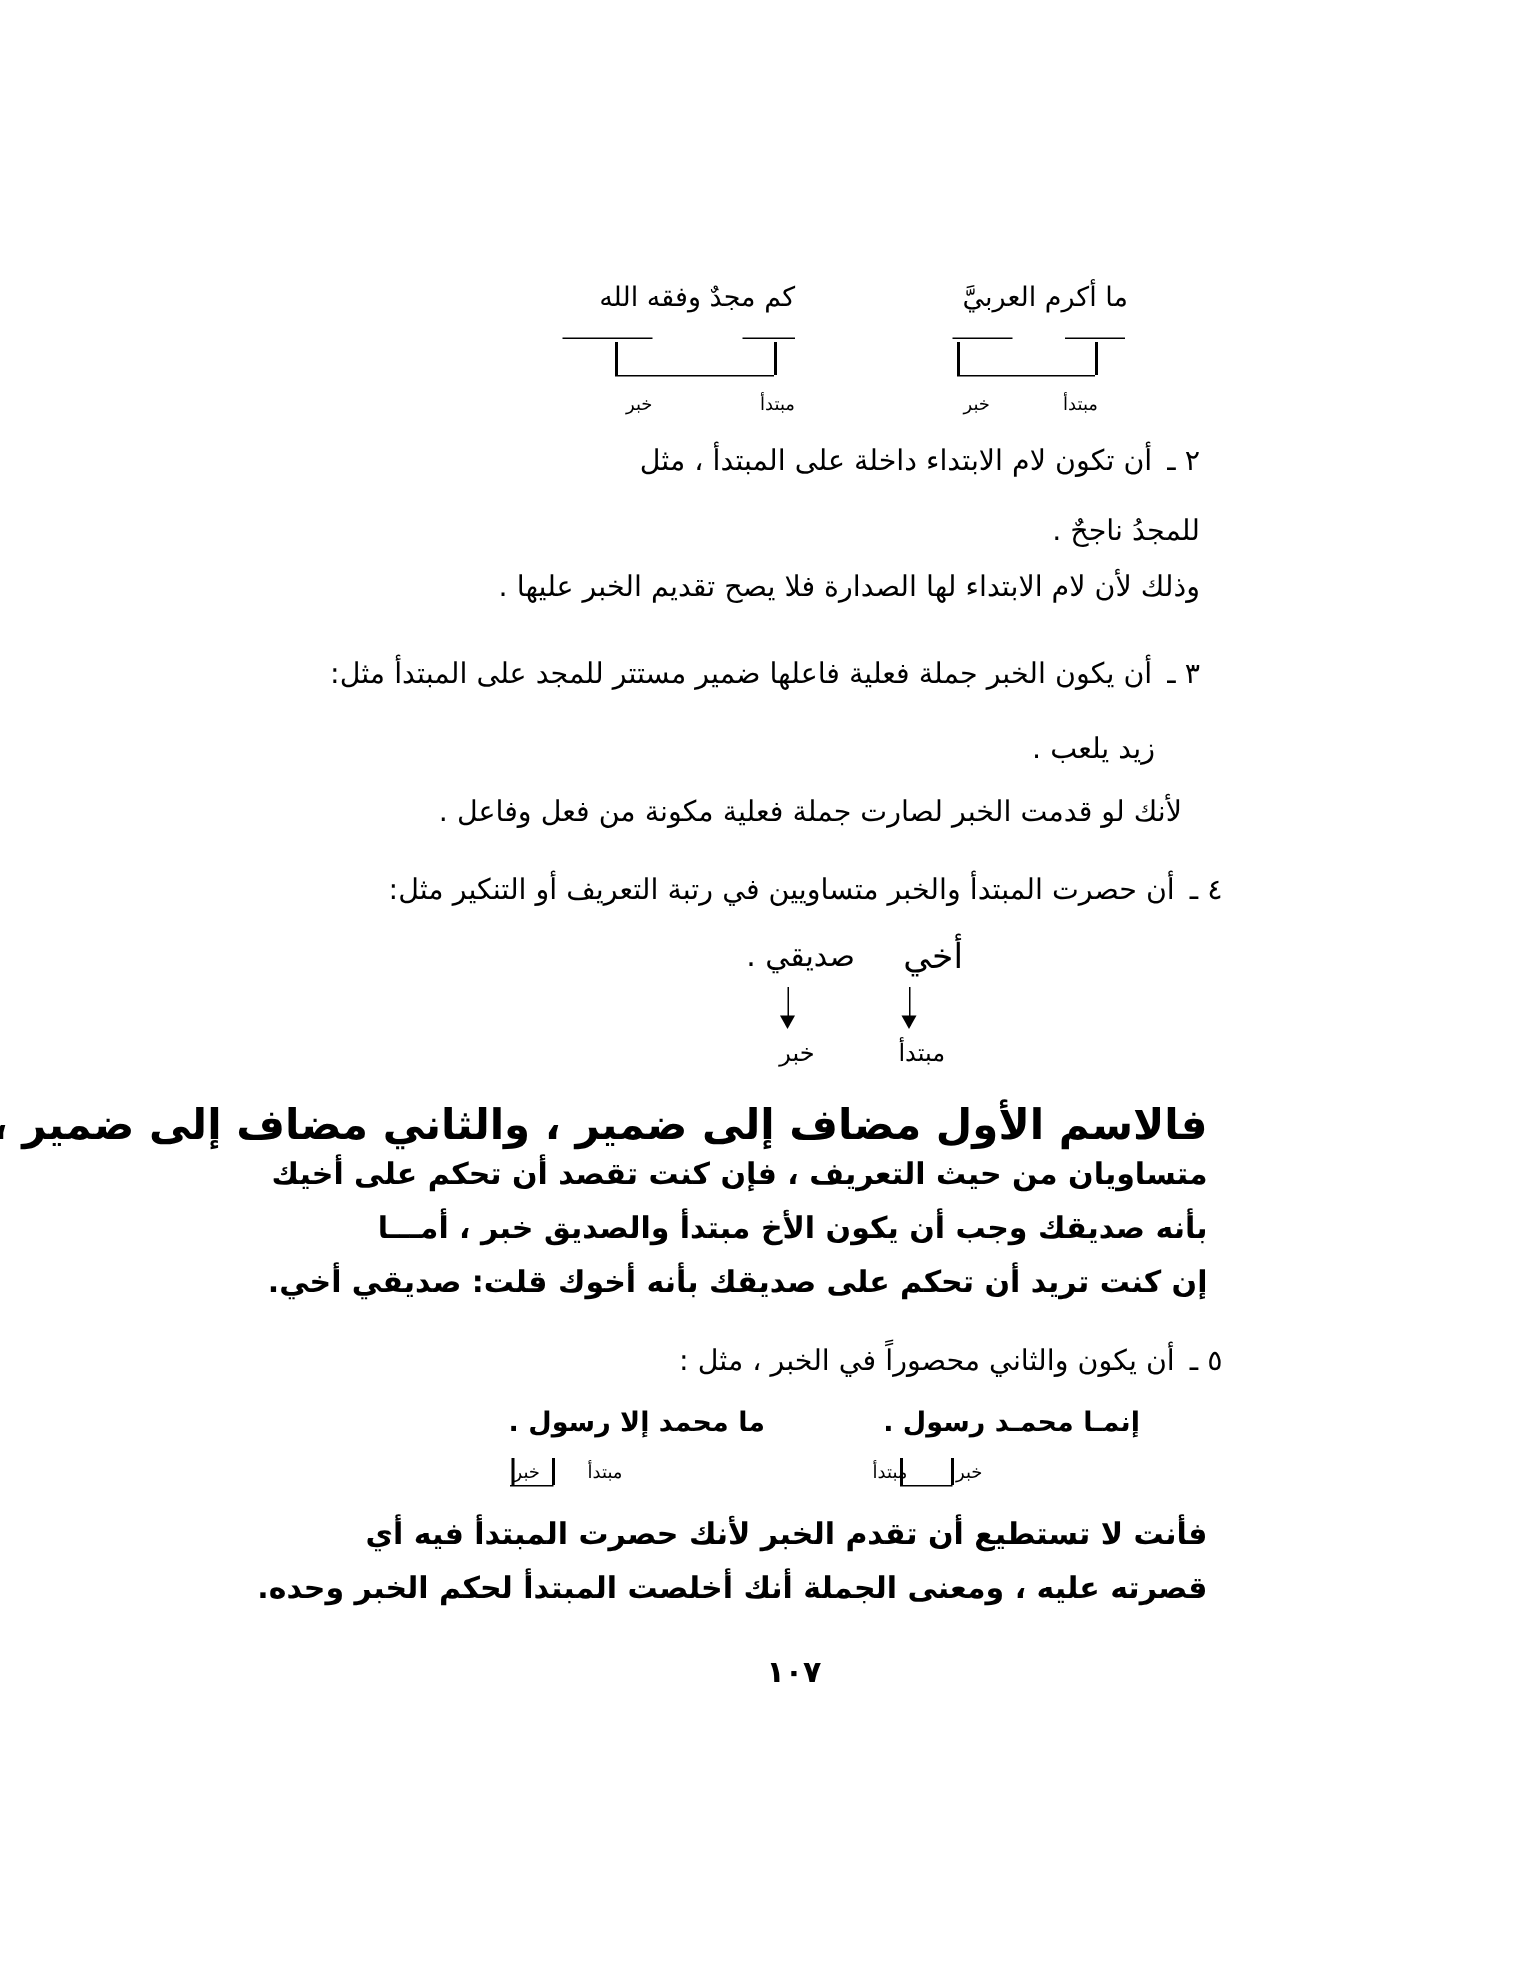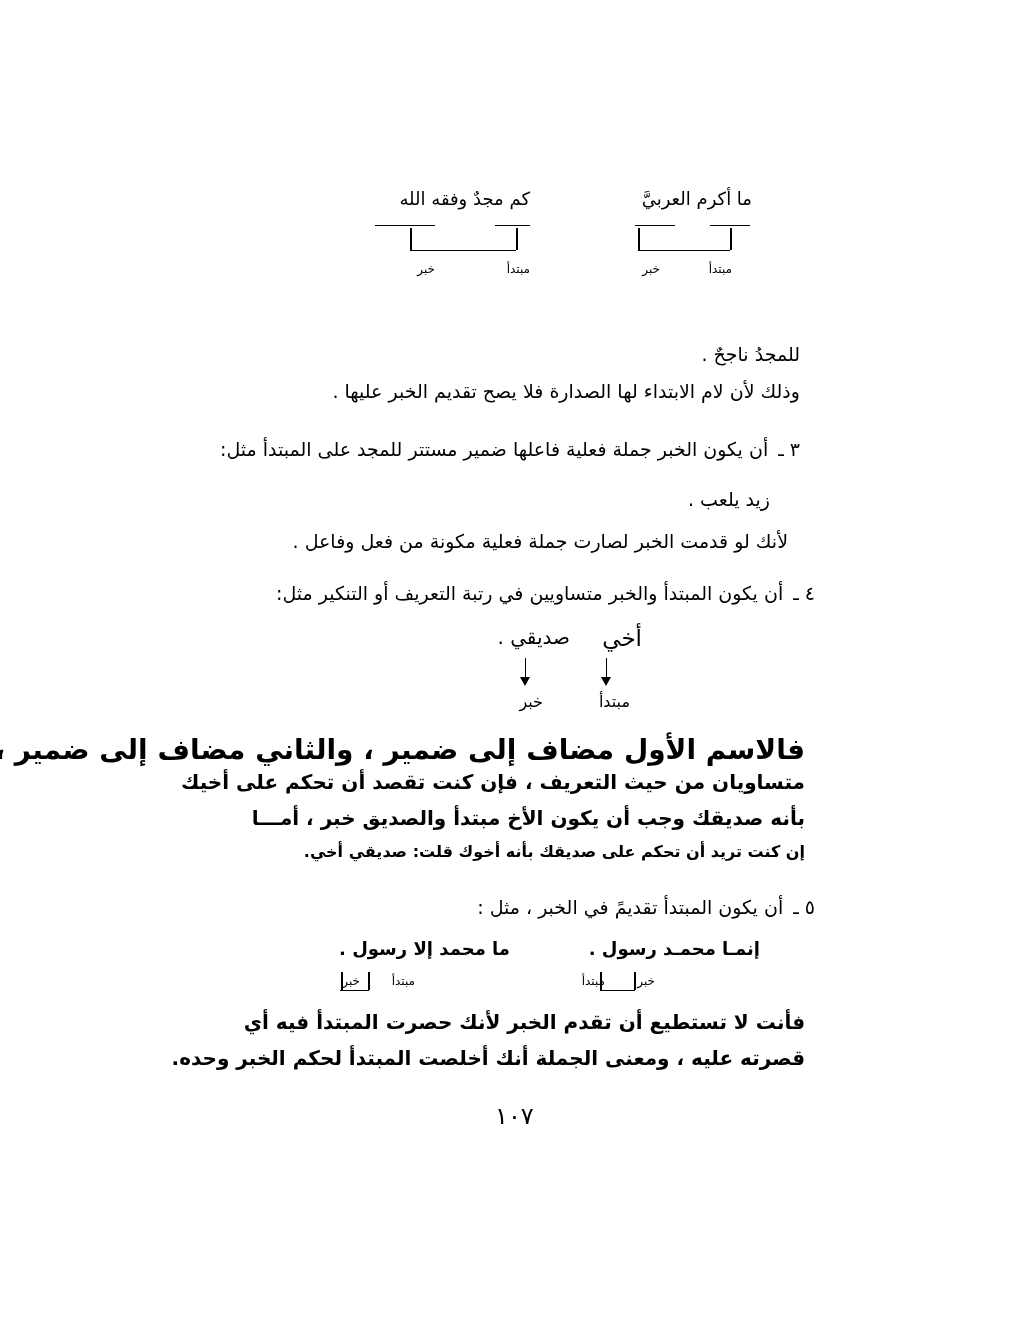--- a/index.html
+++ b/index.html
@@ -10,21 +10,21 @@
   .bold { font-weight: bold; }
   .num { display: inline-block; margin-left: 10px; }
   .ex { position: absolute; direction: rtl; white-space: nowrap; font-size: 18px; }
   .lbl { position: absolute; direction: rtl; white-space: nowrap; font-size: 12px; }
   .hline { position: absolute; height: 0; border-top: 1.5px solid #000; }
   .vline { position: absolute; width: 0; border-left: 2px solid #000; }
   .arrow { position: absolute; width: 0; border-left: 1.5px solid #000; }
   .arrow::after { content: ""; position: absolute; left: -6px; bottom: -2px;
                   border-left: 5px solid transparent; border-right: 5px solid transparent;
                   border-top: 9px solid #000; }
-  .pagenum { position: absolute; font-size: 24px; font-weight: normal; direction: rtl; }
+  .pagenum { position: absolute; font-size: 20px; font-weight: bold; direction: rtl; margin-left: 16px; }
 </style>
 </head>
 <body>
 
 <div class="page">
 
   <div class="ex" style="right:268px; top:188px;">ما أكرم العربيَّ</div>
   <div class="ex" style="right:490px; top:188px;">كم مجدٌ وفقه الله</div>
 
   <div class="hline" style="left:635px; top:225px; width:40px;"></div>
@@ -36,46 +36,49 @@
   <div class="lbl" style="right:360px; top:262px;">خبر</div>
 
   <div class="hline" style="left:375px; top:225px; width:60px;"></div>
   <div class="hline" style="left:495px; top:225px; width:35px;"></div>
   <div class="vline" style="left:410px; top:228px; height:22px;"></div>
   <div class="vline" style="left:516px; top:228px; height:22px;"></div>
   <div class="hline" style="left:410px; top:250px; width:106px;"></div>
   <div class="lbl" style="right:490px; top:262px;">مبتدأ</div>
   <div class="lbl" style="right:585px; top:262px;">خبر</div>
 
+  <div class="line" style="right:220px; top:298px;">
+    <span class="num">٢ ـ</span><span>أن تكون لام الابتداء داخلة على المبتدأ ، مثل</span>
+  </div>
   <div class="line" style="right:220px; top:345px;">للمجدُ ناجحٌ .</div>
   <div class="line" style="right:220px; top:382px;">وذلك لأن لام الابتداء لها الصدارة فلا يصح تقديم الخبر عليها .</div>
 
   <div class="line" style="right:220px; top:440px;">
     <span class="num">٣ ـ</span><span>أن يكون الخبر جملة فعلية فاعلها ضمير مستتر للمجد على المبتدأ مثل:</span>
   </div>
   <div class="line" style="right:250px; top:490px;">زيد يلعب .</div>
   <div class="line" style="right:232px; top:532px;">لأنك لو قدمت الخبر لصارت جملة فعلية مكونة من فعل وفاعل .</div>
 
   <div class="line" style="right:205px; top:584px;">
-    <span class="num">٤ ـ</span><span>أن يكون المبتدأ والخبر متساويين في رتبة التعريف أو التنكير مثل:</span>
+    <span class="num">٤ ـ</span><span>أن حصرت المبتدأ والخبر متساويين في رتبة التعريف أو التنكير مثل:</span>
   </div>
   <div class="ex" style="right:378px; top:625px; font-size:23px;">أخي</div>
   <div class="ex" style="right:450px; top:625px; font-size:20px;text-align:right;">صديقي .</div>
   <div class="arrow" style="left:606px; top:658px; height:26px;"></div>
   <div class="arrow" style="left:525px; top:658px; height:26px;"></div>
   <div class="lbl" style="right:390px; top:692px; font-size:16px;">مبتدأ</div>
   <div class="lbl" style="right:477px; top:692px; font-size:16px;">خبر</div>
 
   <div class="line bold" style="right:215px; top:736px; font-size:28px;">فالاسم الأول مضاف إلى ضمير ، والثاني مضاف إلى ضمير ، فهما</div>
   <div class="line bold" style="right:215px; top:808px; font-size:20px;">بأنه صديقك وجب أن يكون الأخ مبتدأ والصديق خبر ، أمـــا</div>
   <div class="line bold" style="right:215px; top:772px; font-size:20px;">متساويان من حيث التعريف ، فإن كنت تقصد أن تحكم على أخيك</div>
-  <div class="line bold" style="right:215px; top:844px; font-size:16px;">إن كنت تريد أن تحكم على صديقك بأنه أخوك قلت: صديقي أخي.</div>
+  <div class="line bold" style="right:215px; top:844px; font-size:20px;">إن كنت تريد أن تحكم على صديقك بأنه أخوك قلت: صديقي أخي.</div>
 
   <div class="line" style="right:205px; top:898px;">
-    <span class="num">٥ ـ</span><span>أن يكون المبتدأ تقديمً في الخبر ، مثل :</span>
+    <span class="num">٥ ـ</span><span>أن يكون والثاني محصوراً في الخبر ، مثل :</span>
   </div>
   <div class="ex bold" style="right:260px; top:938px;">إنمـا محمـد رسول .</div>
   <div class="ex bold" style="right:510px; top:938px;">ما محمد إلا رسول .</div>
 
   <div class="lbl" style="right:415px; top:974px;">مبتدأ</div>
   <div class="vline" style="left:600px; top:972px; height:18px;"></div>
   <div class="hline" style="left:600px; top:990px; width:35px;"></div>
   <div class="vline" style="left:634px; top:972px; height:18px;"></div>
   <div class="lbl" style="right:365px; top:974px;">خبر</div>
 

